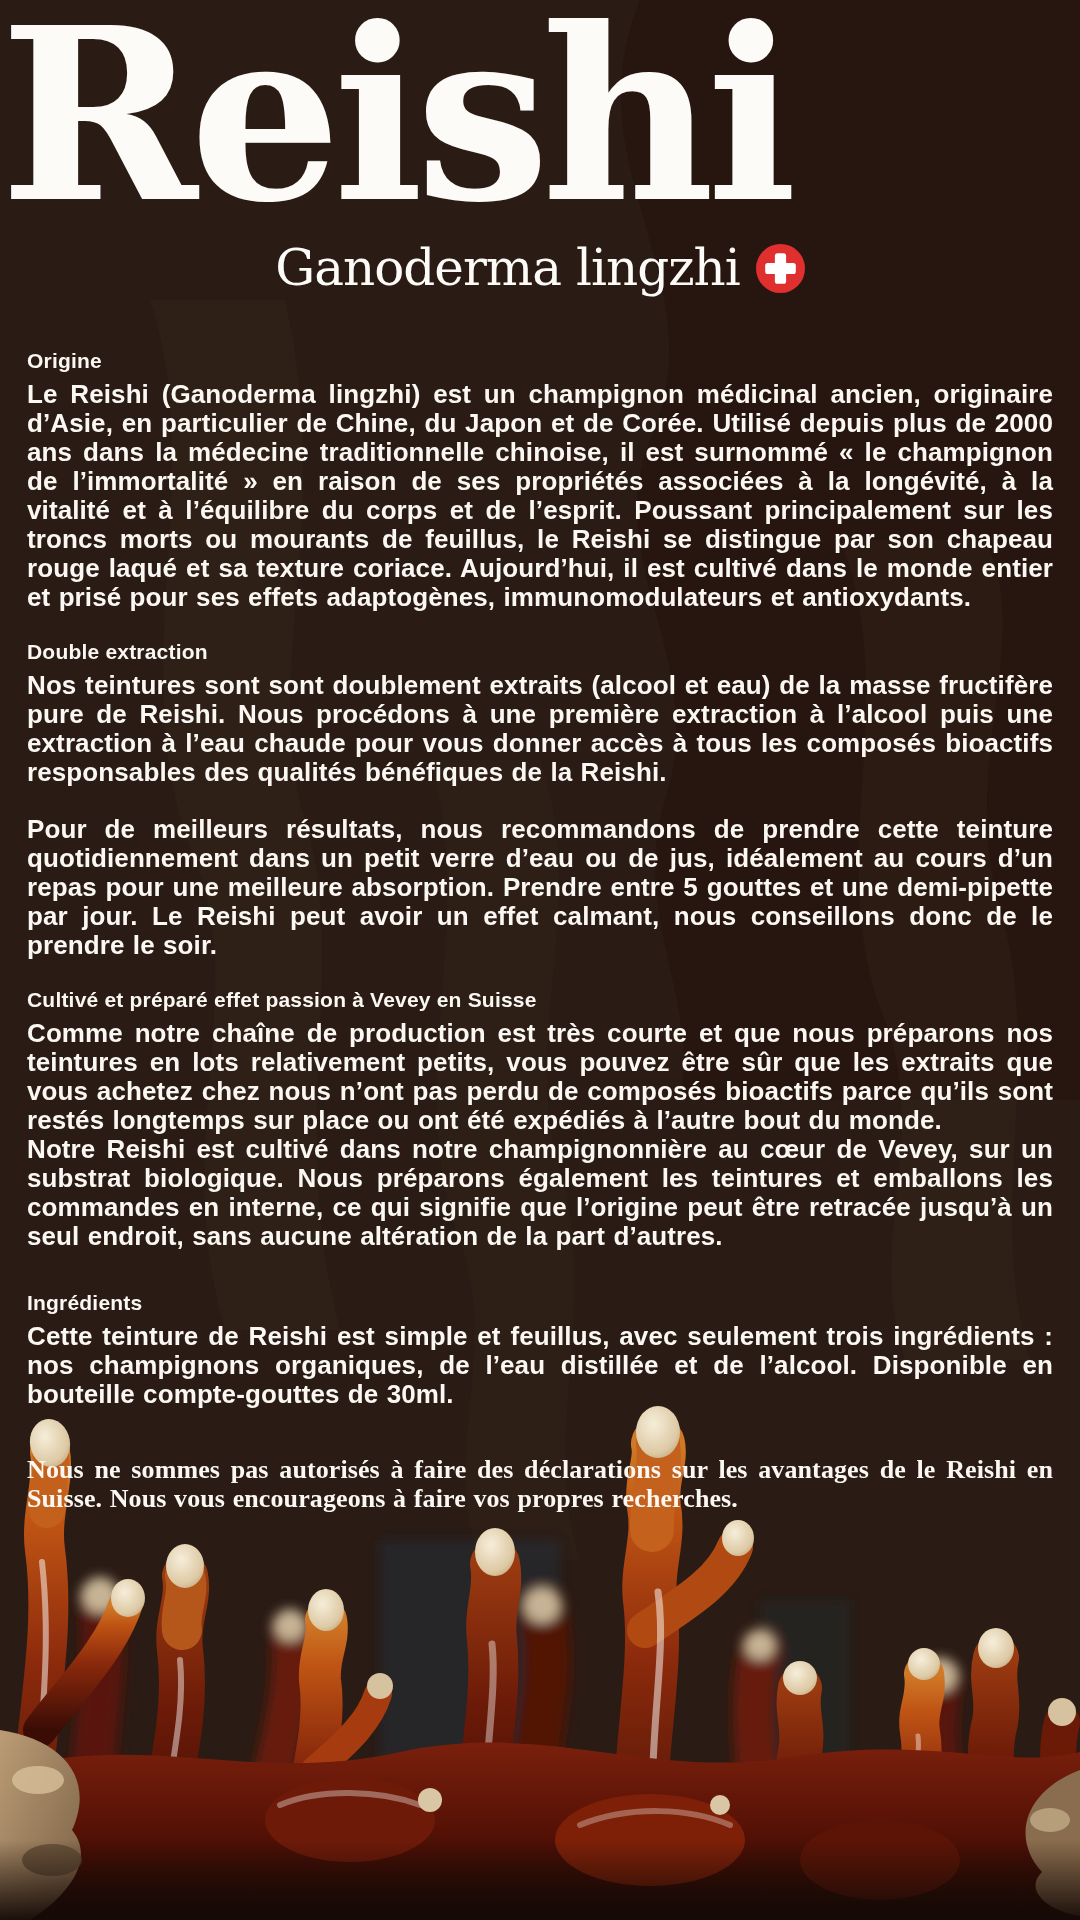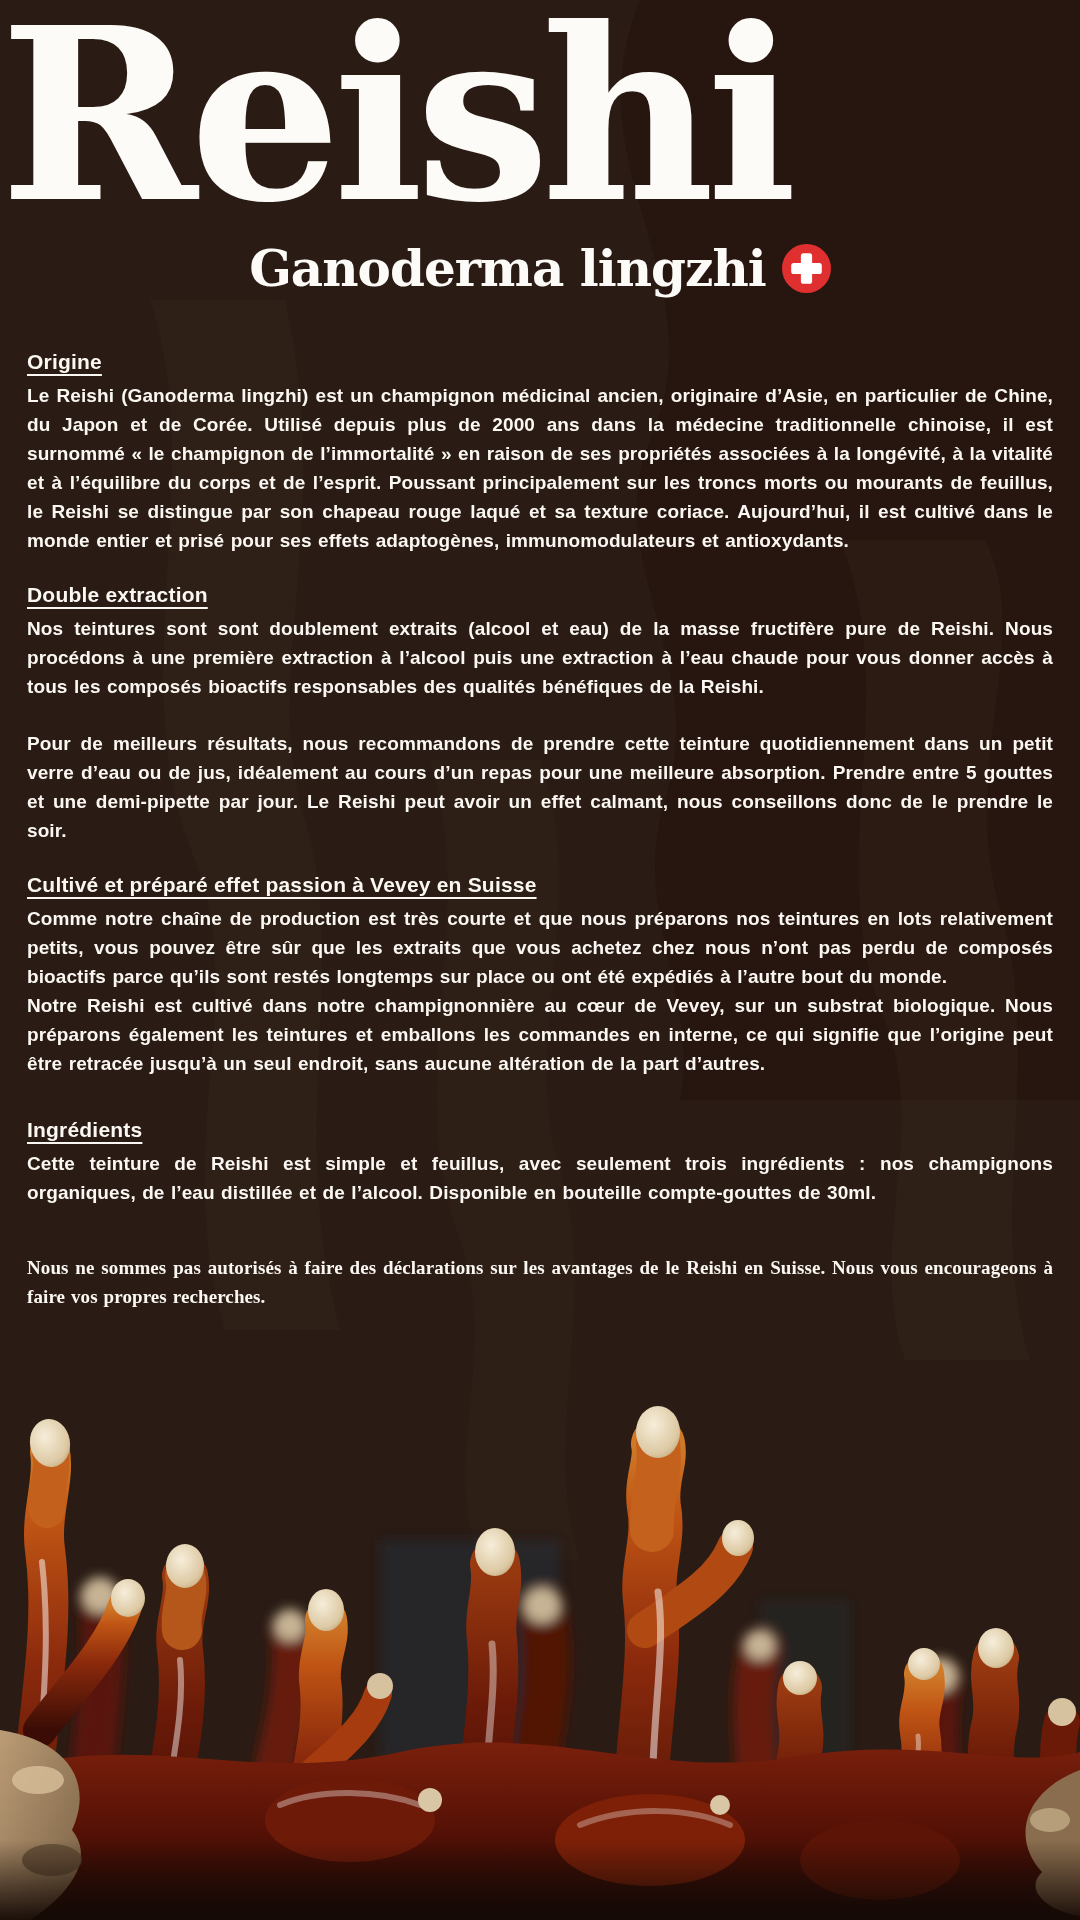--- a/index.html
+++ b/index.html
@@ -21,45 +21,44 @@
     letter-spacing:-8px;
     color:#fdfbf7;
     margin:0;
   }
   .subtitle-row{
     margin-top:26px;
     display:flex;align-items:center;justify-content:center;gap:16px;
   }
   .subtitle{
     font-family:"DejaVu Serif",serif;
-    font-weight:700;
+    font-weight:400;
     font-size:50px;
     letter-spacing:-1px;
     color:#fdfbf7;
   }
   .swiss-badge{width:49px;height:49px;display:block;}
   
   .content{
     position:relative;z-index:2;
     margin:52px 27px 0 27px;
     width:1026px;
   }
   .section{margin-top:28px;}
   .section:first-child{margin-top:0;}
   .section.big-gap{margin-top:40px;}
   .section-heading{
     font-size:21px;font-weight:700;
-    text-decoration:underline;
     text-underline-offset:5px;
     text-decoration-thickness:2px;
     margin:0 0 7px 0;
     letter-spacing:.2px;
   }
   .section p, .disclaimer{
-    font-size:19px;font-weight:700;line-height:29px;
+    font-size:26px;font-weight:700;line-height:29px;
     text-align:justify;
     margin:0;
     letter-spacing:.1px;
     word-spacing:1px;
   }
   .disclaimer{margin-top:46px;font-family:Liberation Serif, serif;}
   
   .photo{position:absolute;left:0;bottom:0;width:1080px;height:620px;z-index:1;}
 </style>
 </head>

